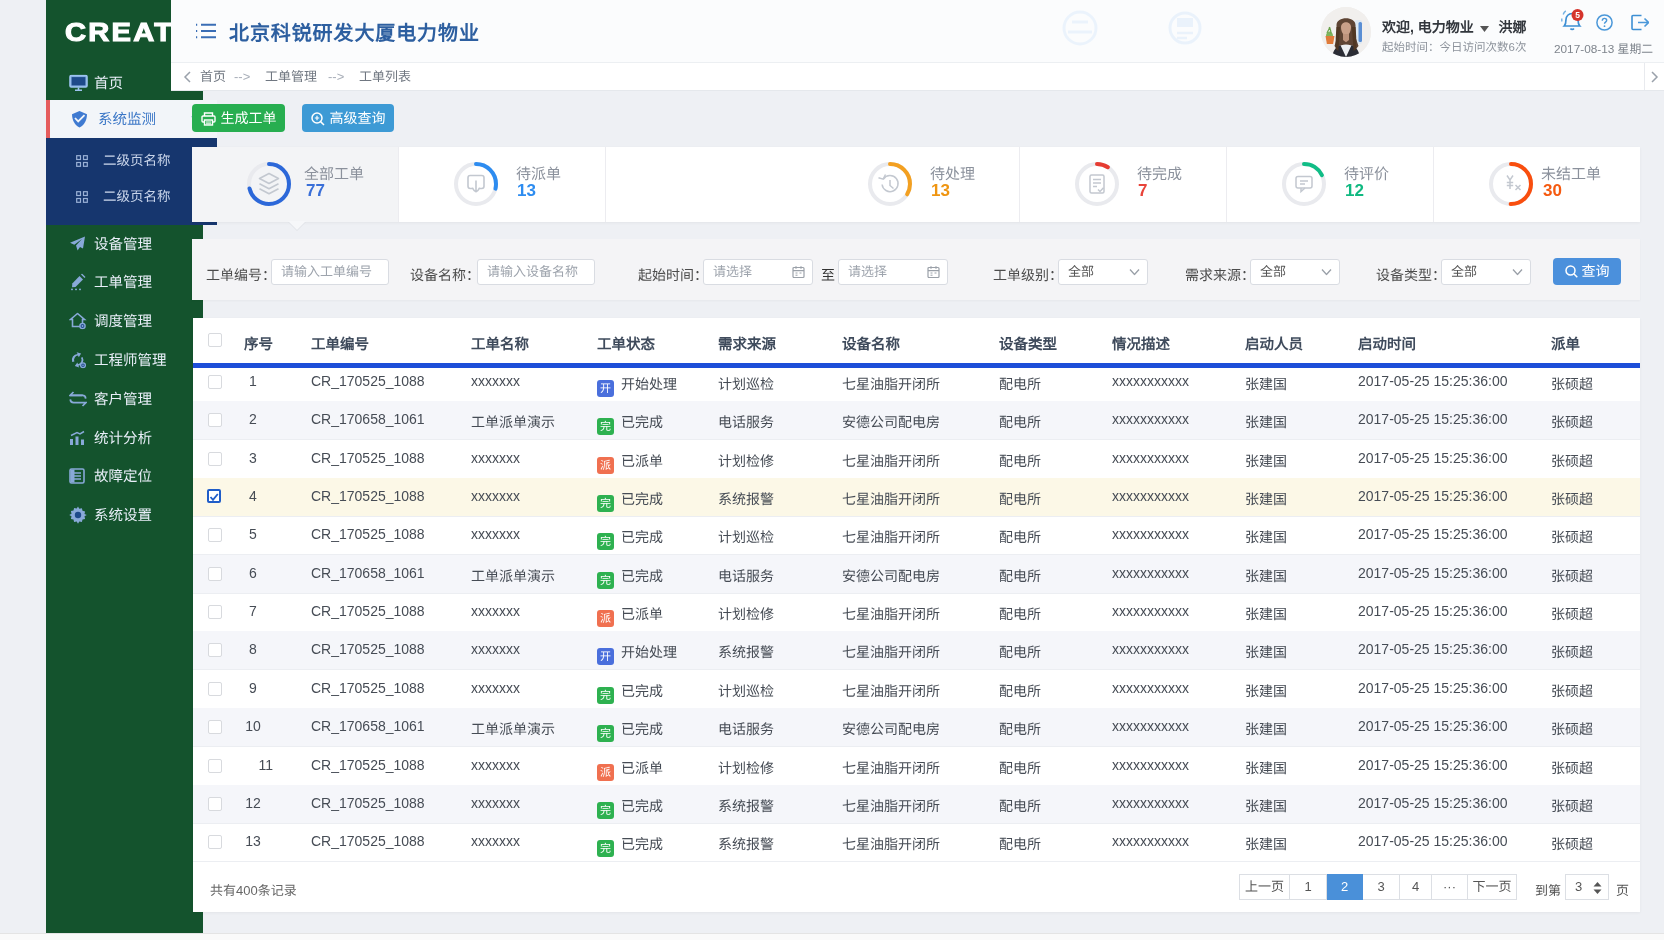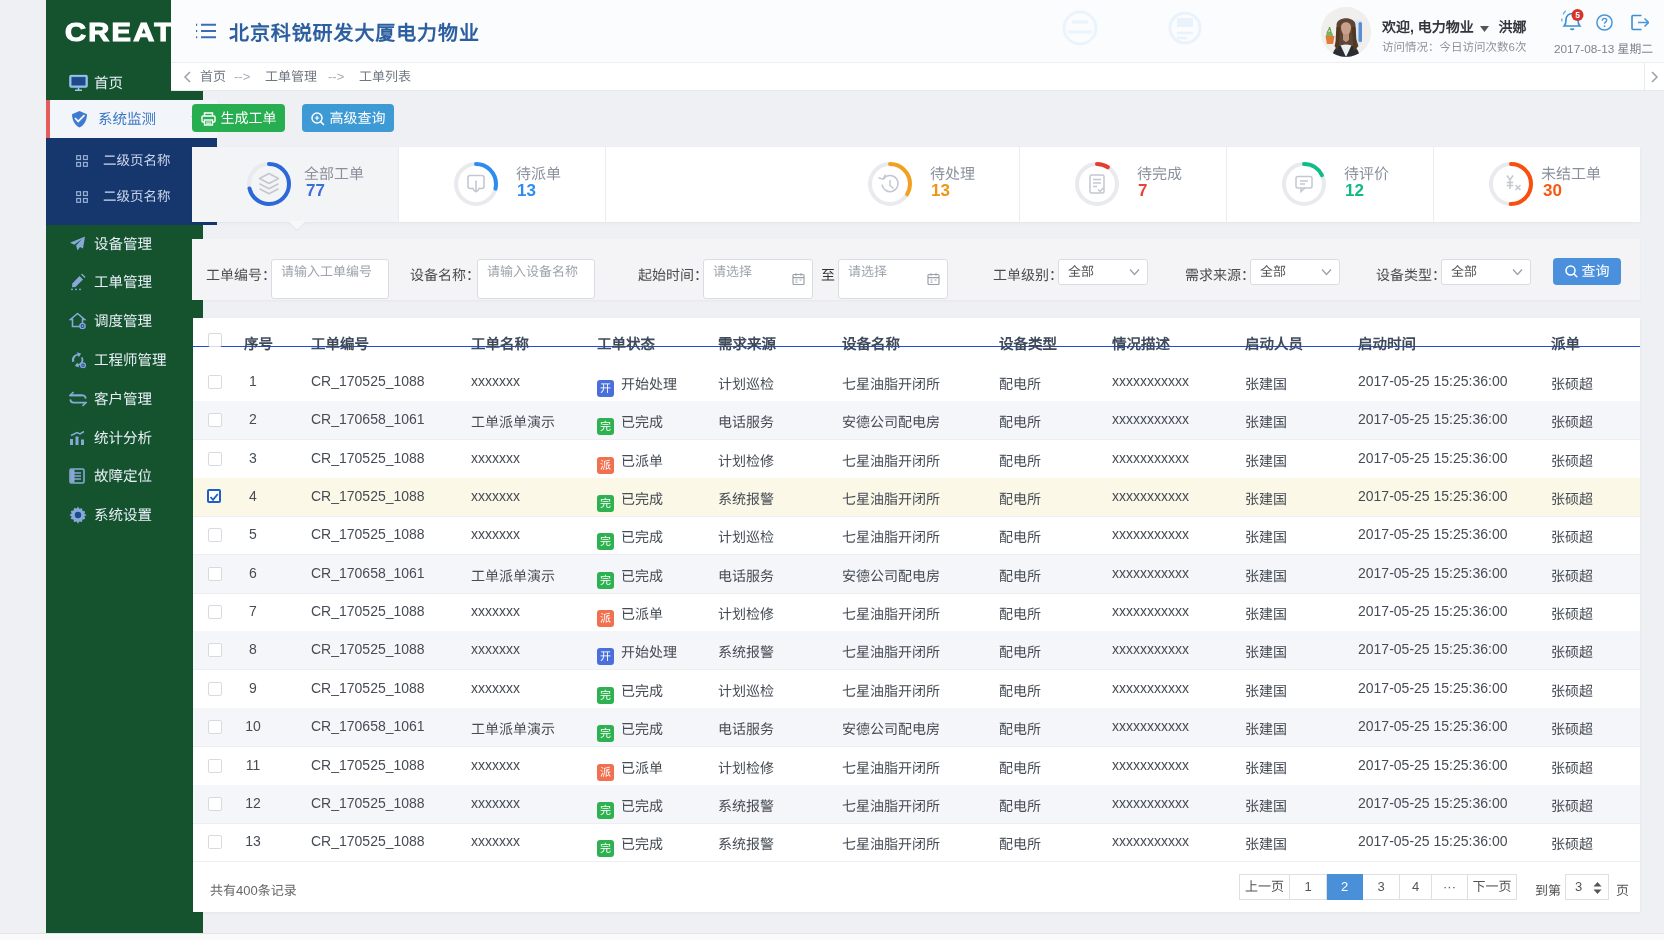--- a/index.html
+++ b/index.html
@@ -31,26 +31,26 @@
 #cards{position:absolute;left:192px;top:147px;width:1448px;height:75px;background:#fff;box-shadow:0 1px 3px rgba(0,0,0,.05);}
 .card{position:absolute;top:0;height:75px;border-right:1px solid #ececf0;}
 .card:last-child{border-right:none;}
 .card .ring{position:absolute;left:53px;top:13px;}
 .card .clab{position:absolute;left:117px;top:15px;font-size:15px;color:#8b919c;}
 .card .cnum{position:absolute;left:118px;top:34px;font-size:17px;font-weight:bold;}
 #cardptr{position:absolute;left:288px;top:221px;width:0;height:0;border:9px solid transparent;border-top:9.5px solid #f6f7f9;border-bottom:none;filter:drop-shadow(0 1.2px 0 #dfe1e6);}
 
 #filter{position:absolute;left:192px;top:239px;width:1448px;height:61px;background:#f4f4f6;box-shadow:0 1px 2px rgba(0,0,0,.04);}
 .flab{position:absolute;top:25px;font-size:14px;color:#4c4c4c;}
-.finp{position:absolute;top:20px;height:40px;background:#fff;border:1px solid #d9dce2;border-radius:3px;color:#9ea4ad;font-size:13px;line-height:24px;padding-left:9px;}
+.finp{position:absolute;top:20px;height:26px;background:#fff;border:1px solid #d9dce2;border-radius:3px;color:#9ea4ad;font-size:13px;line-height:24px;padding-left:9px;}
 .fsel{position:absolute;top:20px;height:26px;background:#fff;border:1px solid #d9dce2;border-radius:3px;color:#555;font-size:13px;line-height:24px;padding-left:9px;}
 .fico{position:absolute;top:50%;transform:translateY(-50%);right:7px;}
 
 #tpanel{position:absolute;left:193px;top:318px;width:1447px;height:594px;background:#fff;box-shadow:0 1px 3px rgba(0,0,0,.05);}
-#thead{position:absolute;left:0;top:0;width:100%;height:29px;border-bottom:1px solid #1d4ed8;font-weight:bold;font-size:14.5px;color:#3f4b5c;}
+#thead{position:absolute;left:0;top:0;width:100%;height:50px;border-bottom:5px solid #1d4ed8;font-weight:bold;font-size:14.5px;color:#3f4b5c;}
 .th{position:absolute;top:14px;}
 .trow{position:absolute;left:0;width:100%;height:39px;border-bottom:1px solid #eceef2;font-size:14px;color:#464c55;}
 .td{position:absolute;top:10px;}
 .cb{position:absolute;left:15px;top:12px;width:14px;height:14px;border:1px solid #d8dade;border-radius:2px;background:#fff;}
 .badge{display:inline-block;width:17px;height:17px;border-radius:3px;color:#fff;font-size:11px;text-align:center;line-height:17px;vertical-align:-3px;margin-right:7px;}
 
 #pgrow{position:absolute;left:0;top:544px;width:100%;height:50px;}
 .pg{position:absolute;top:12px;height:26px;border:1px solid #dcdfe4;border-left:none;background:#fff;color:#555;font-size:13px;text-align:center;line-height:24px;}
 
 #bstrip{position:absolute;left:0;top:933px;width:1664px;height:7px;background:#fafafa;border-top:1px solid #e4e4e4;}
@@ -190,21 +190,21 @@
       <path d="M20 20c0-6.5 10-6.5 10 0 0 4.8-2.2 8.5-5 8.5s-5-3.7-5-8.5Z" fill="#c9a089"></path>
       <path d="M22 27h6v6l-3 2.2-3-2.2Z" fill="#bd937c"></path>
       <path d="M11 50c1.5-9 7.5-12.5 14-12.5S37.5 41 39 50Z" fill="#eceff2"></path>
       <path d="M11 50c1.2-7.5 5-10.5 8.5-11.8L25 50Zm28 0c-1.2-7.5-5-10.5-8.5-11.8L25 50Z" fill="#2b2d35"></path>
       <path d="M14.8 42c-.5-8 .2-16 .7-22h3.5c-.3 8-1 16-1.7 24Zm20.4 0c.5-8-.2-16-.7-22H31c.3 8 1 16 1.7 24Z" fill="#503723"></path>
     </svg>
   </div>
   <div class="abs" style="left:1211px;top:16px;font-size:14px;color:#32363c;font-weight:bold;">欢迎, 电力物业 <svg width="9" height="6" viewBox="0 0 9 6" style="margin:0 2px;">
         <path d="M0 0h9L4.5 6Z" fill="#555"></path>
       </svg>&nbsp; 洪娜</div>
-  <div class="abs" style="left:1211px;top:38px;font-size:11.5px;color:#8d939c;">访问情况：今日访问次数6次</div>
+  <div class="abs" style="left:1211px;top:38px;font-size:11.5px;color:#8d939c;">起始时间：今日访问次数6次</div>
   <svg class="abs" style="left:1389px;top:9px;" width="26" height="24" viewBox="0 0 26 24" fill="none">
       <path d="M6 10.5a6 6 0 0 1 12 0c0 4 .8 5.4 1.8 6.5H4.2c1-1.1 1.8-2.5 1.8-6.5Z" stroke="#3d8fd4" stroke-width="1.7"></path>
       <path d="M10.5 19.5a2 2 0 0 0 3.4 0" stroke="#3d8fd4" stroke-width="1.7"></path>
       <path d="M3.2 5.5c.4-1.6 1.3-2.8 2.6-3.7M2 12.5c-.3-1-.3-2-.2-3" stroke="#74b2e2" stroke-width="1.4"></path>
       <circle cx="17.5" cy="6" r="6" fill="#d5342c"></circle>
       <text x="17.5" y="8.6" font-size="8.5" fill="#fff" text-anchor="middle" font-weight="bold" font-family="Liberation Sans">5</text>
     </svg>
   <svg class="abs" style="left:1425px;top:14px;" width="17" height="17" viewBox="0 0 17 17" fill="none">
       <circle cx="8.5" cy="8.5" r="7.6" stroke="#4b98d9" stroke-width="1.5"></circle>
       <path d="M6.3 6.7c0-3 4.4-3 4.4-.4 0 1.8-2.2 1.8-2.2 3.4" stroke="#4b98d9" stroke-width="1.4"></path>
@@ -514,21 +514,21 @@
       <span class="td" style="left:525px;">电话服务</span>
       <span class="td" style="left:649px;">安德公司配电房</span>
       <span class="td" style="left:806px;">配电所</span>
       <span class="td" style="left:919px;">xxxxxxxxxxx</span>
       <span class="td" style="left:1052px;">张建国</span>
       <span class="td" style="left:1165px;">2017-05-25 15:25:36:00</span>
       <span class="td" style="left:1358px;">张硕超</span>
     </div>
 <div class="trow" style="top:428.5px;">
       <div class="cb"></div>
-      <span class="td" style="left:40px;width:40px;text-align:center;">11</span>
+      <span class="td" style="left:40px;width:40px;text-align:right;">11</span>
       <span class="td" style="left:118px;">CR_170525_1088</span>
       <span class="td" style="left:278px;">xxxxxxx</span>
       <span class="td" style="left:404px;"><span class="badge" style="background:#f07050;">派</span>已派单</span>
       <span class="td" style="left:525px;">计划检修</span>
       <span class="td" style="left:649px;">七星油脂开闭所</span>
       <span class="td" style="left:806px;">配电所</span>
       <span class="td" style="left:919px;">xxxxxxxxxxx</span>
       <span class="td" style="left:1052px;">张建国</span>
       <span class="td" style="left:1165px;">2017-05-25 15:25:36:00</span>
       <span class="td" style="left:1358px;">张硕超</span>

